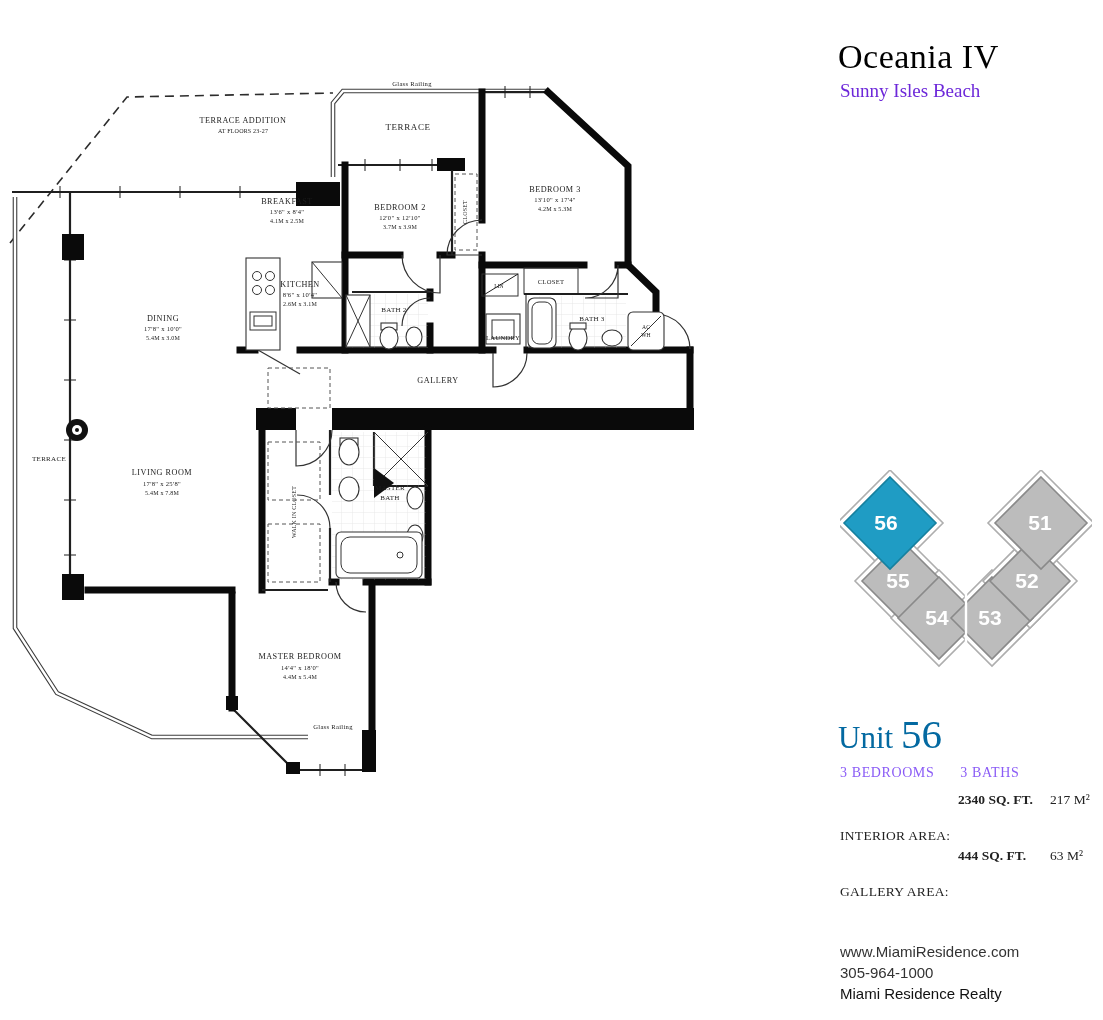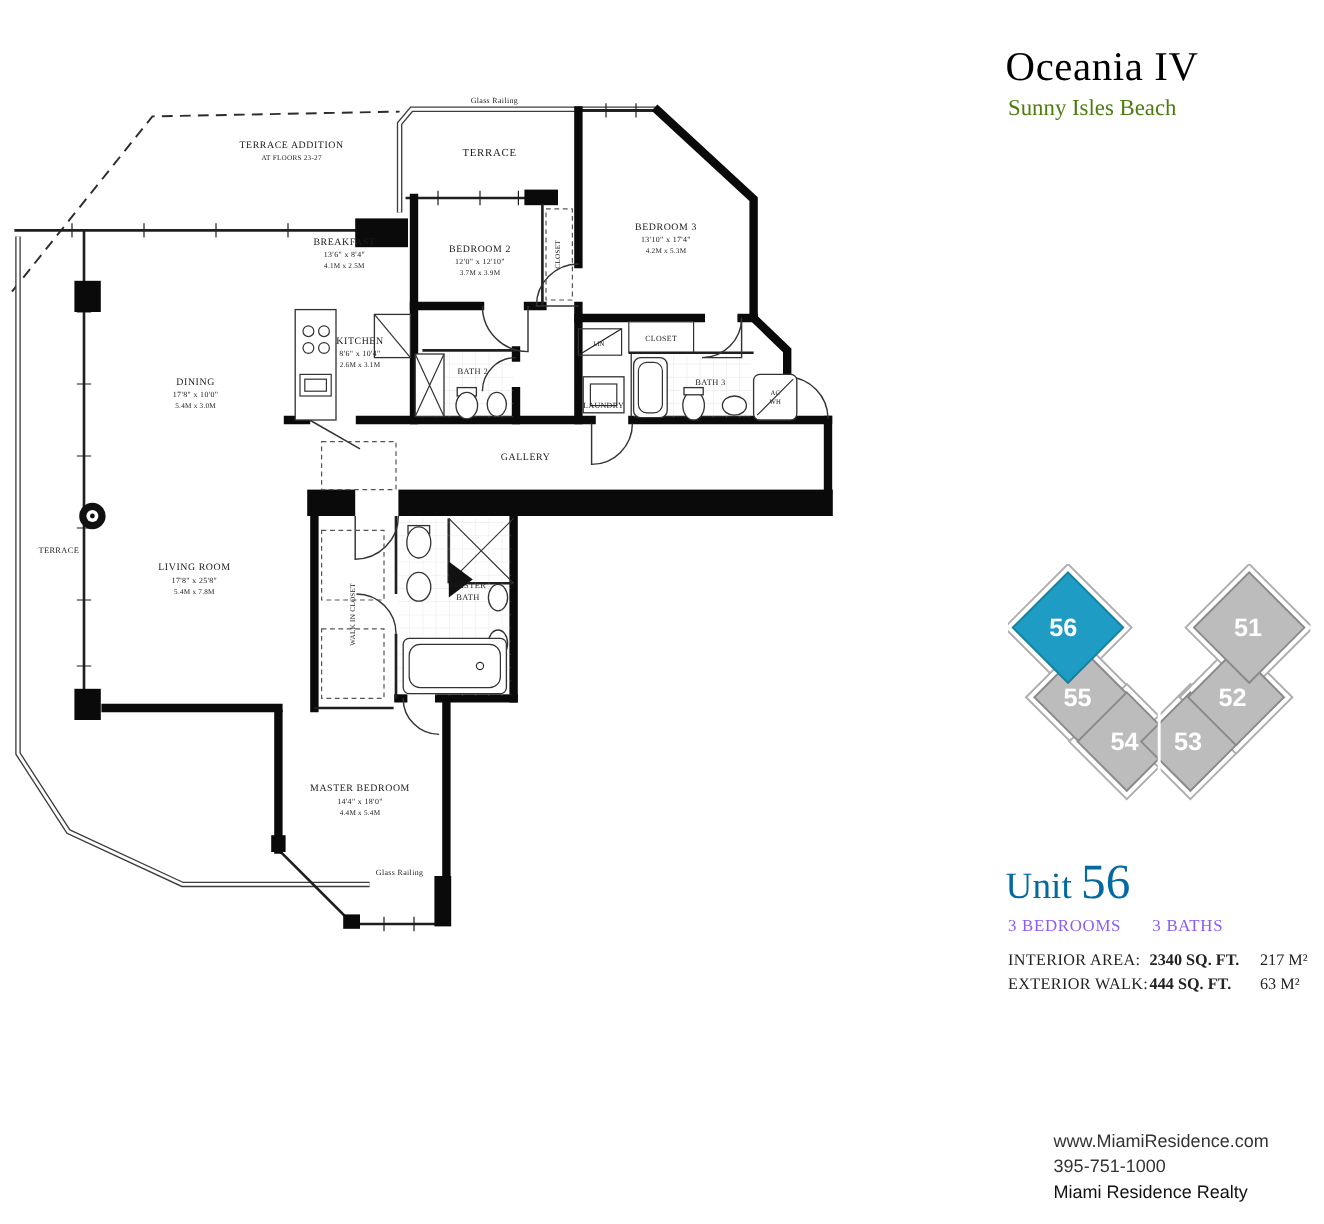--- a/index.html
+++ b/index.html
@@ -1,33 +1,33 @@
 <!DOCTYPE html>
 <html><head>
 <meta charset="utf-8">
 <style>
   html,body{margin:0;padding:0;background:#fff;}
   .page{position:relative;width:1103px;height:1020px;background:#ffffff;overflow:hidden;
         font-family:"Liberation Serif",serif;color:#1a1a1a;}
   .title{position:absolute;left:838px;top:38px;font-size:34px;letter-spacing:.5px;color:#000000;}
-  .subtitle{position:absolute;left:840px;top:80px;font-size:19px;color:#4d7c0f;font-family:Liberation Serif, serif;}
+  .subtitle{position:absolute;left:840px;top:80px;font-size:19px;color:#6d28d9;font-family:Liberation Serif, serif;}
   .keyplan{position:absolute;left:840px;top:470px;width:252px;height:198px;}
   .kp-num{font-family:"Liberation Sans",sans-serif;font-weight:bold;font-size:21px;fill:#ffffff;}
   .unit-head{position:absolute;left:838px;top:710px;color:#0369a1;}
   .unit-word{font-size:31px;}
   .unit-num{font-size:41px;}
   .bedbath{position:absolute;left:840px;top:765px;font-size:14px;letter-spacing:.6px;color:#8b5cf6;}
   .bedbath span{margin-right:26px;}
   .areas{position:absolute;left:840px;top:790px;width:258px;font-size:13.5px;color:#222;}
   .arow{display:flex;line-height:20px;}
-  .arow .lab{width:118px;letter-spacing:.3px;}
+  .arow .lab{width:118px;letter-spacing:.3px;margin-top:36px;}
   .arow .sqft{width:92px;text-align:left;font-weight:bold;}
   .arow .m2{flex:1;text-align:left;}
   .footer{position:absolute;left:840px;top:941px;font-family:"Liberation Sans",sans-serif;
-          font-size:15px;line-height:21px;color:#333;margin-left:38px;}
+          font-size:15px;line-height:21px;color:#333;}
   .footer .web{cursor:pointer;}
   .footer .realty{font-weight:normal;color:#111;}
   
   .plan{position:absolute;left:0;top:0;}
   .w-thick{stroke:#0a0a0a;stroke-width:7;fill:none;stroke-linecap:square;}
   .w-thin{stroke:#1f1f1f;stroke-width:2.2;fill:none;}
   .w-thin2{stroke:#1f1f1f;stroke-width:1;fill:none;}
   .rail-o{stroke:#3c3c3c;stroke-width:4.6;fill:none;}
   .rail-i{stroke:#ffffff;stroke-width:2.4;fill:none;}
   .dash{stroke:#2c2c2c;stroke-width:1.6;fill:none;stroke-dasharray:9 6;}
@@ -296,25 +296,25 @@
     <span>3 BEDROOMS</span><span>3 BATHS</span>
   </div>
 
   <div class="areas">
     <div class="arow">
       <span class="lab">INTERIOR AREA:</span>
       <span class="sqft">2340 SQ. FT.</span>
       <span class="m2">217 M²</span>
     </div>
     <div class="arow">
-      <span class="lab">EXTERIOR WALK:</span>
+      <span class="lab">GALLERY AREA:</span>
       <span class="sqft">444 SQ. FT.</span>
       <span class="m2">63 M²</span>
     </div>
   </div>
 
   <div class="footer">
     <div class="web">www.MiamiResidence.com</div>
-    <div class="phone">395-751-1000</div>
+    <div class="phone">305-964-1000</div>
     <div class="realty">Miami Residence Realty</div>
   </div>
 
 </div>
 
 </body></html>

